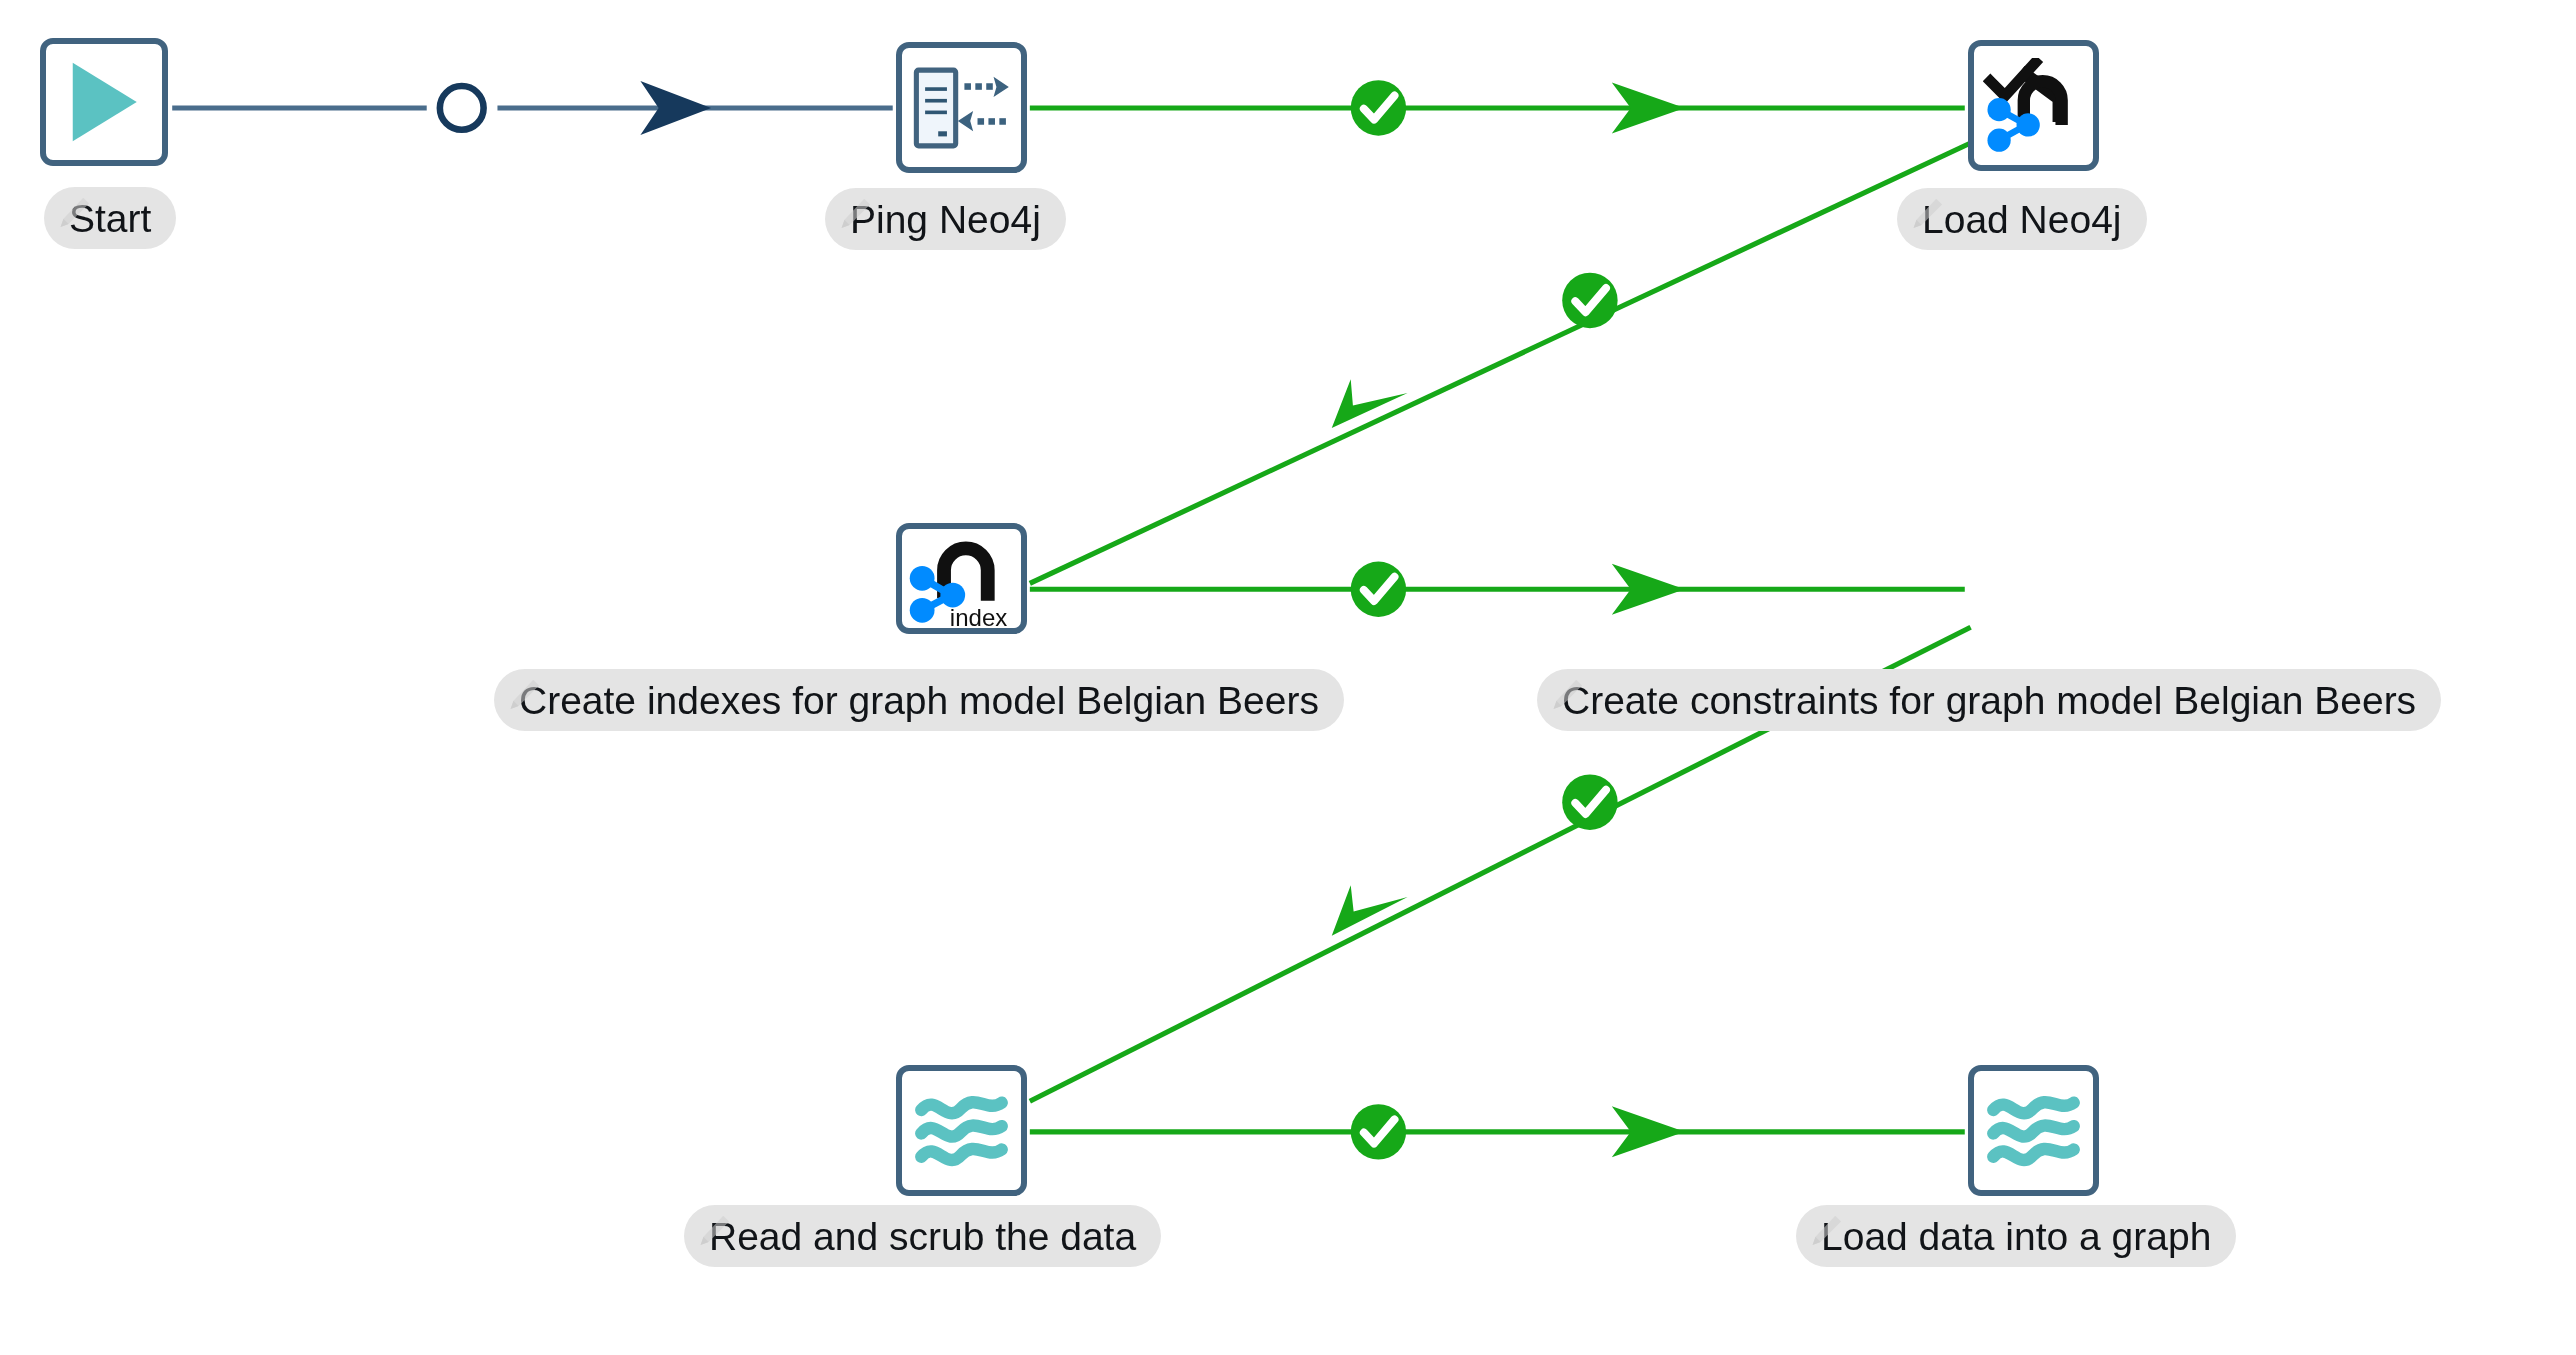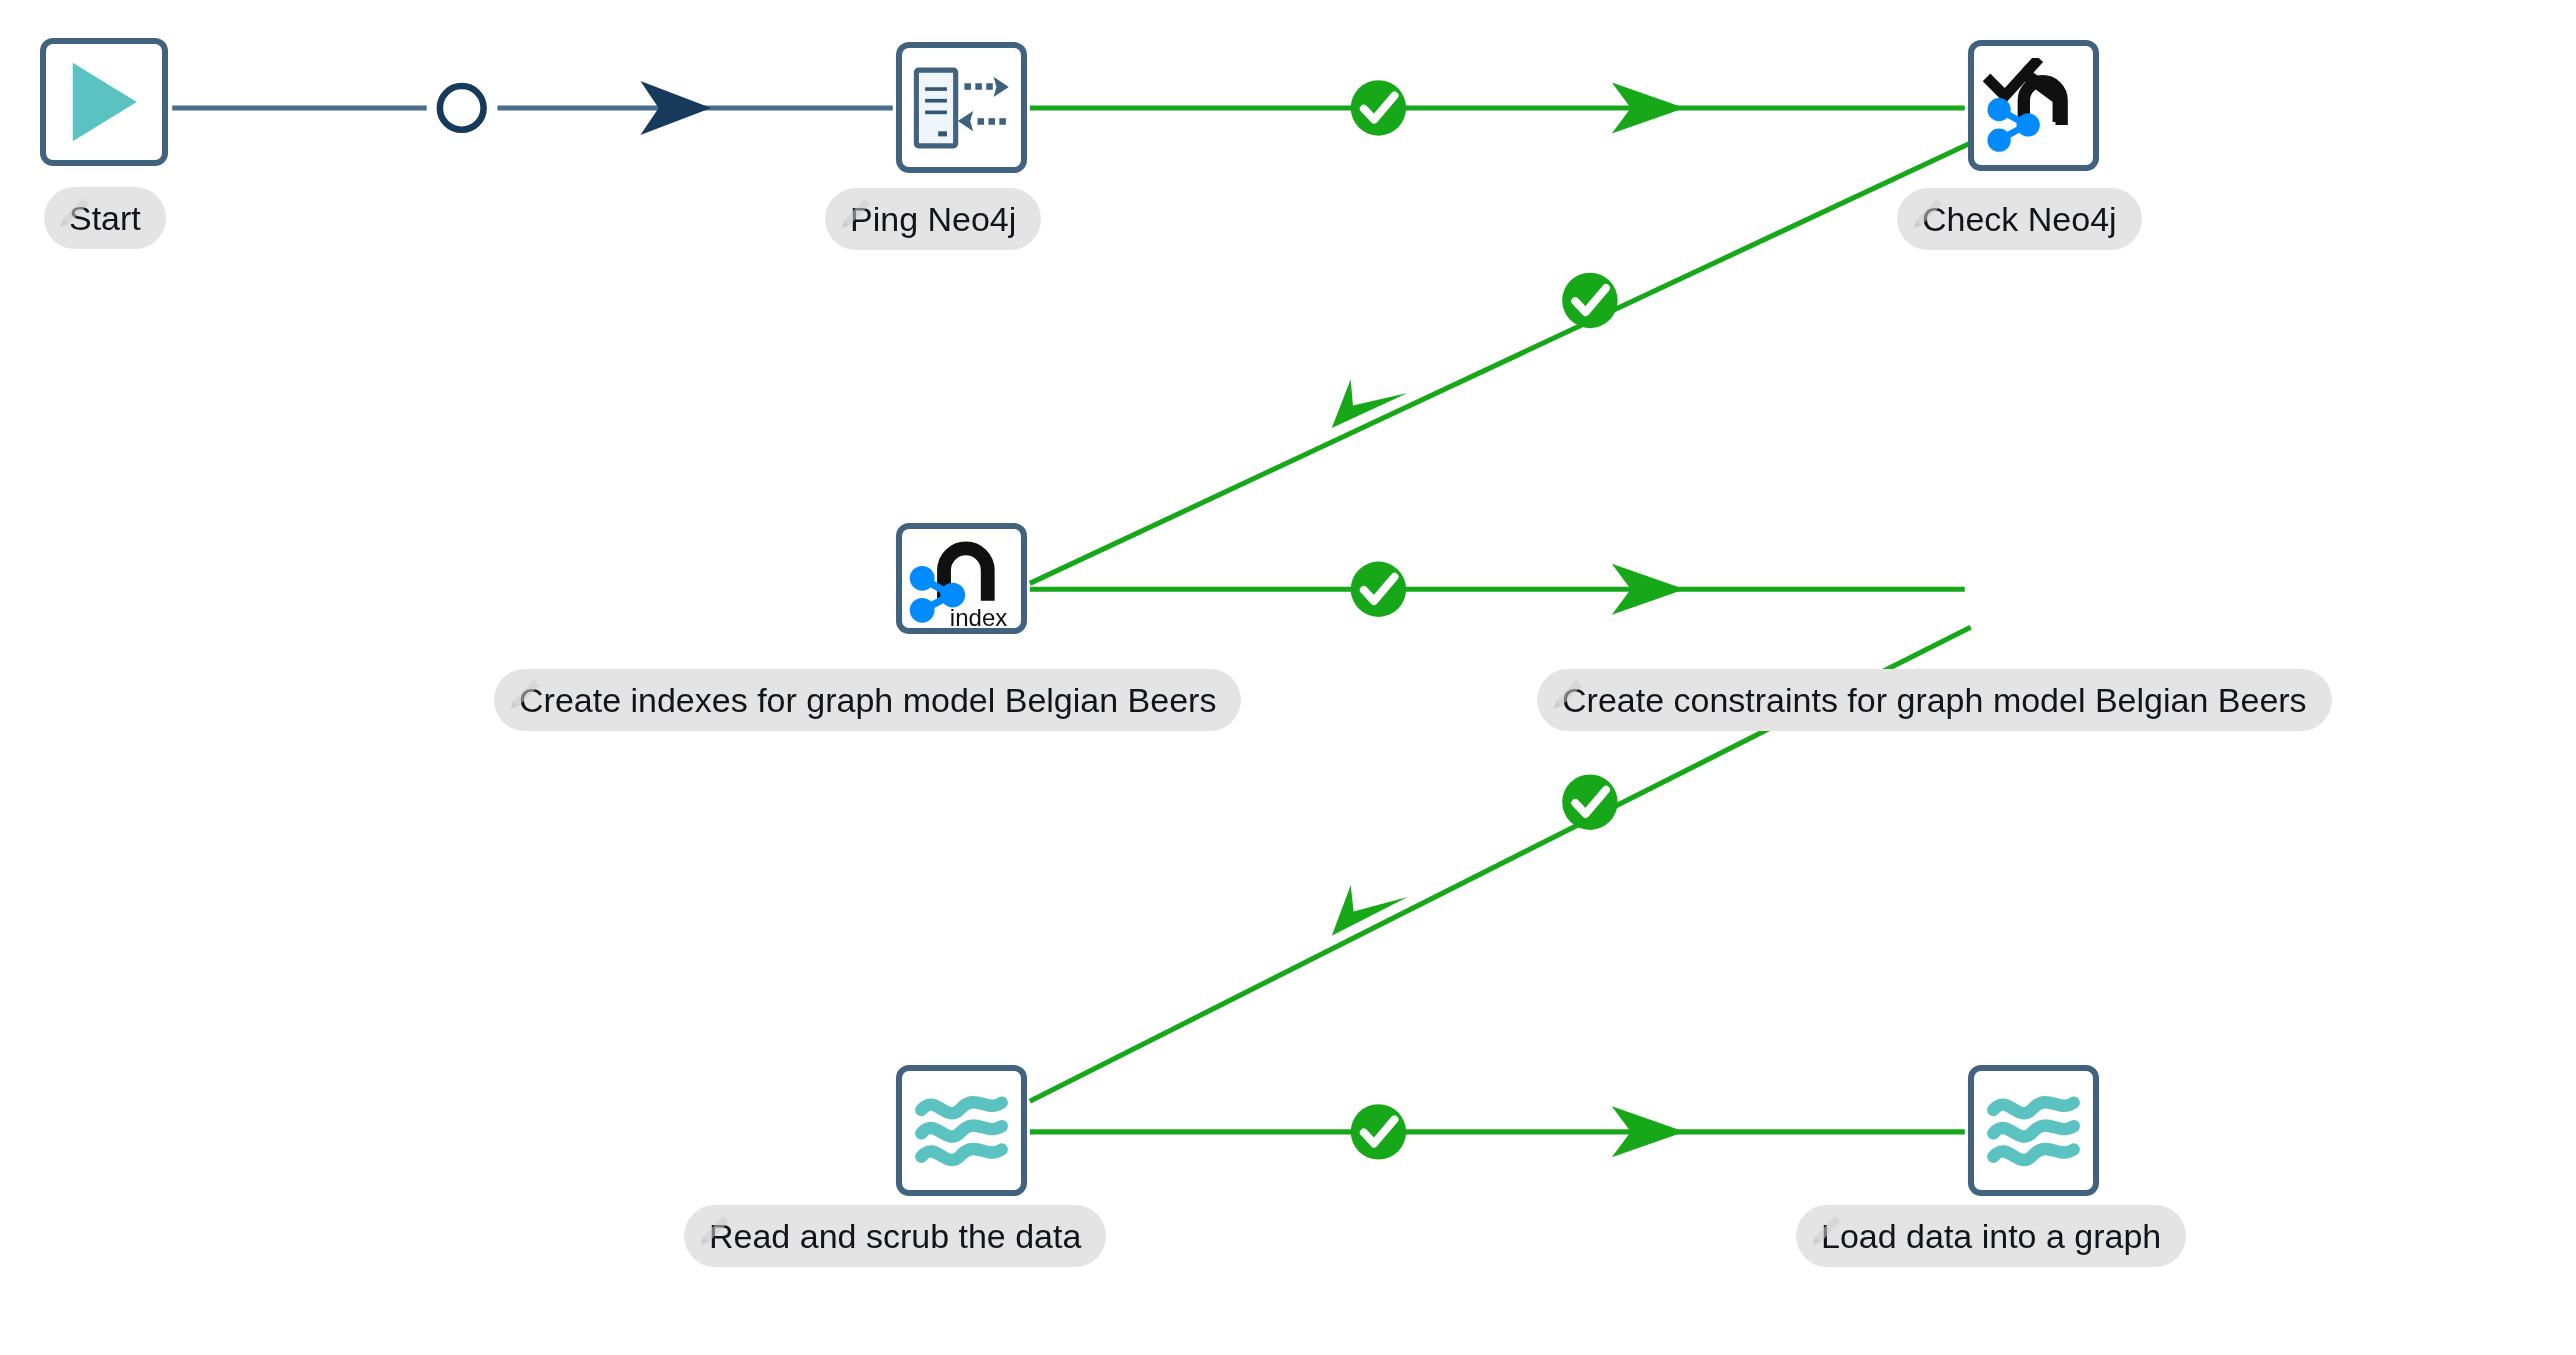--- a/index.html
+++ b/index.html
@@ -28,21 +28,21 @@
     position:absolute;
     background:#e4e4e4;
     border-radius:34px;
     height:62px;
     display:flex;align-items:center;
     padding:0 25px;
     z-index:6;
     white-space:nowrap;
   }
   .label .txt{
-    font-size:34px;
+    font-size:39px;
     color:#111418;
     line-height:1;
     font-family:"Liberation Sans", sans-serif;
   }
   .pencil{
     position:absolute;left:9.5px;top:6.6px;width:38px;height:38px;opacity:.55;
   }
 
   
   .ico{display:block;}
@@ -217,21 +217,21 @@
       <path d="M13,34 L20,41 L9,45 Z" fill="#bdbdbd"></path>
     </svg>
     <span class="txt">Ping Neo4j</span>
   </div>
 
   <div class="label" style="left:1897px;top:188px;">
     <svg class="pencil" viewBox="0 0 52 52">
       <path d="M40,5 L48,13 L20,41 L9,45 L13,34 Z" fill="#cfcfcf"></path>
       <path d="M13,34 L20,41 L9,45 Z" fill="#bdbdbd"></path>
     </svg>
-    <span class="txt">Check Neo4j</span>
+    <span class="txt">Load Neo4j</span>
   </div>
 
   <div class="label" style="left:494px;top:669px;">
     <svg class="pencil" viewBox="0 0 52 52">
       <path d="M40,5 L48,13 L20,41 L9,45 L13,34 Z" fill="#cfcfcf"></path>
       <path d="M13,34 L20,41 L9,45 Z" fill="#bdbdbd"></path>
     </svg>
     <span class="txt">Create indexes for graph model Belgian Beers</span>
   </div>
 

